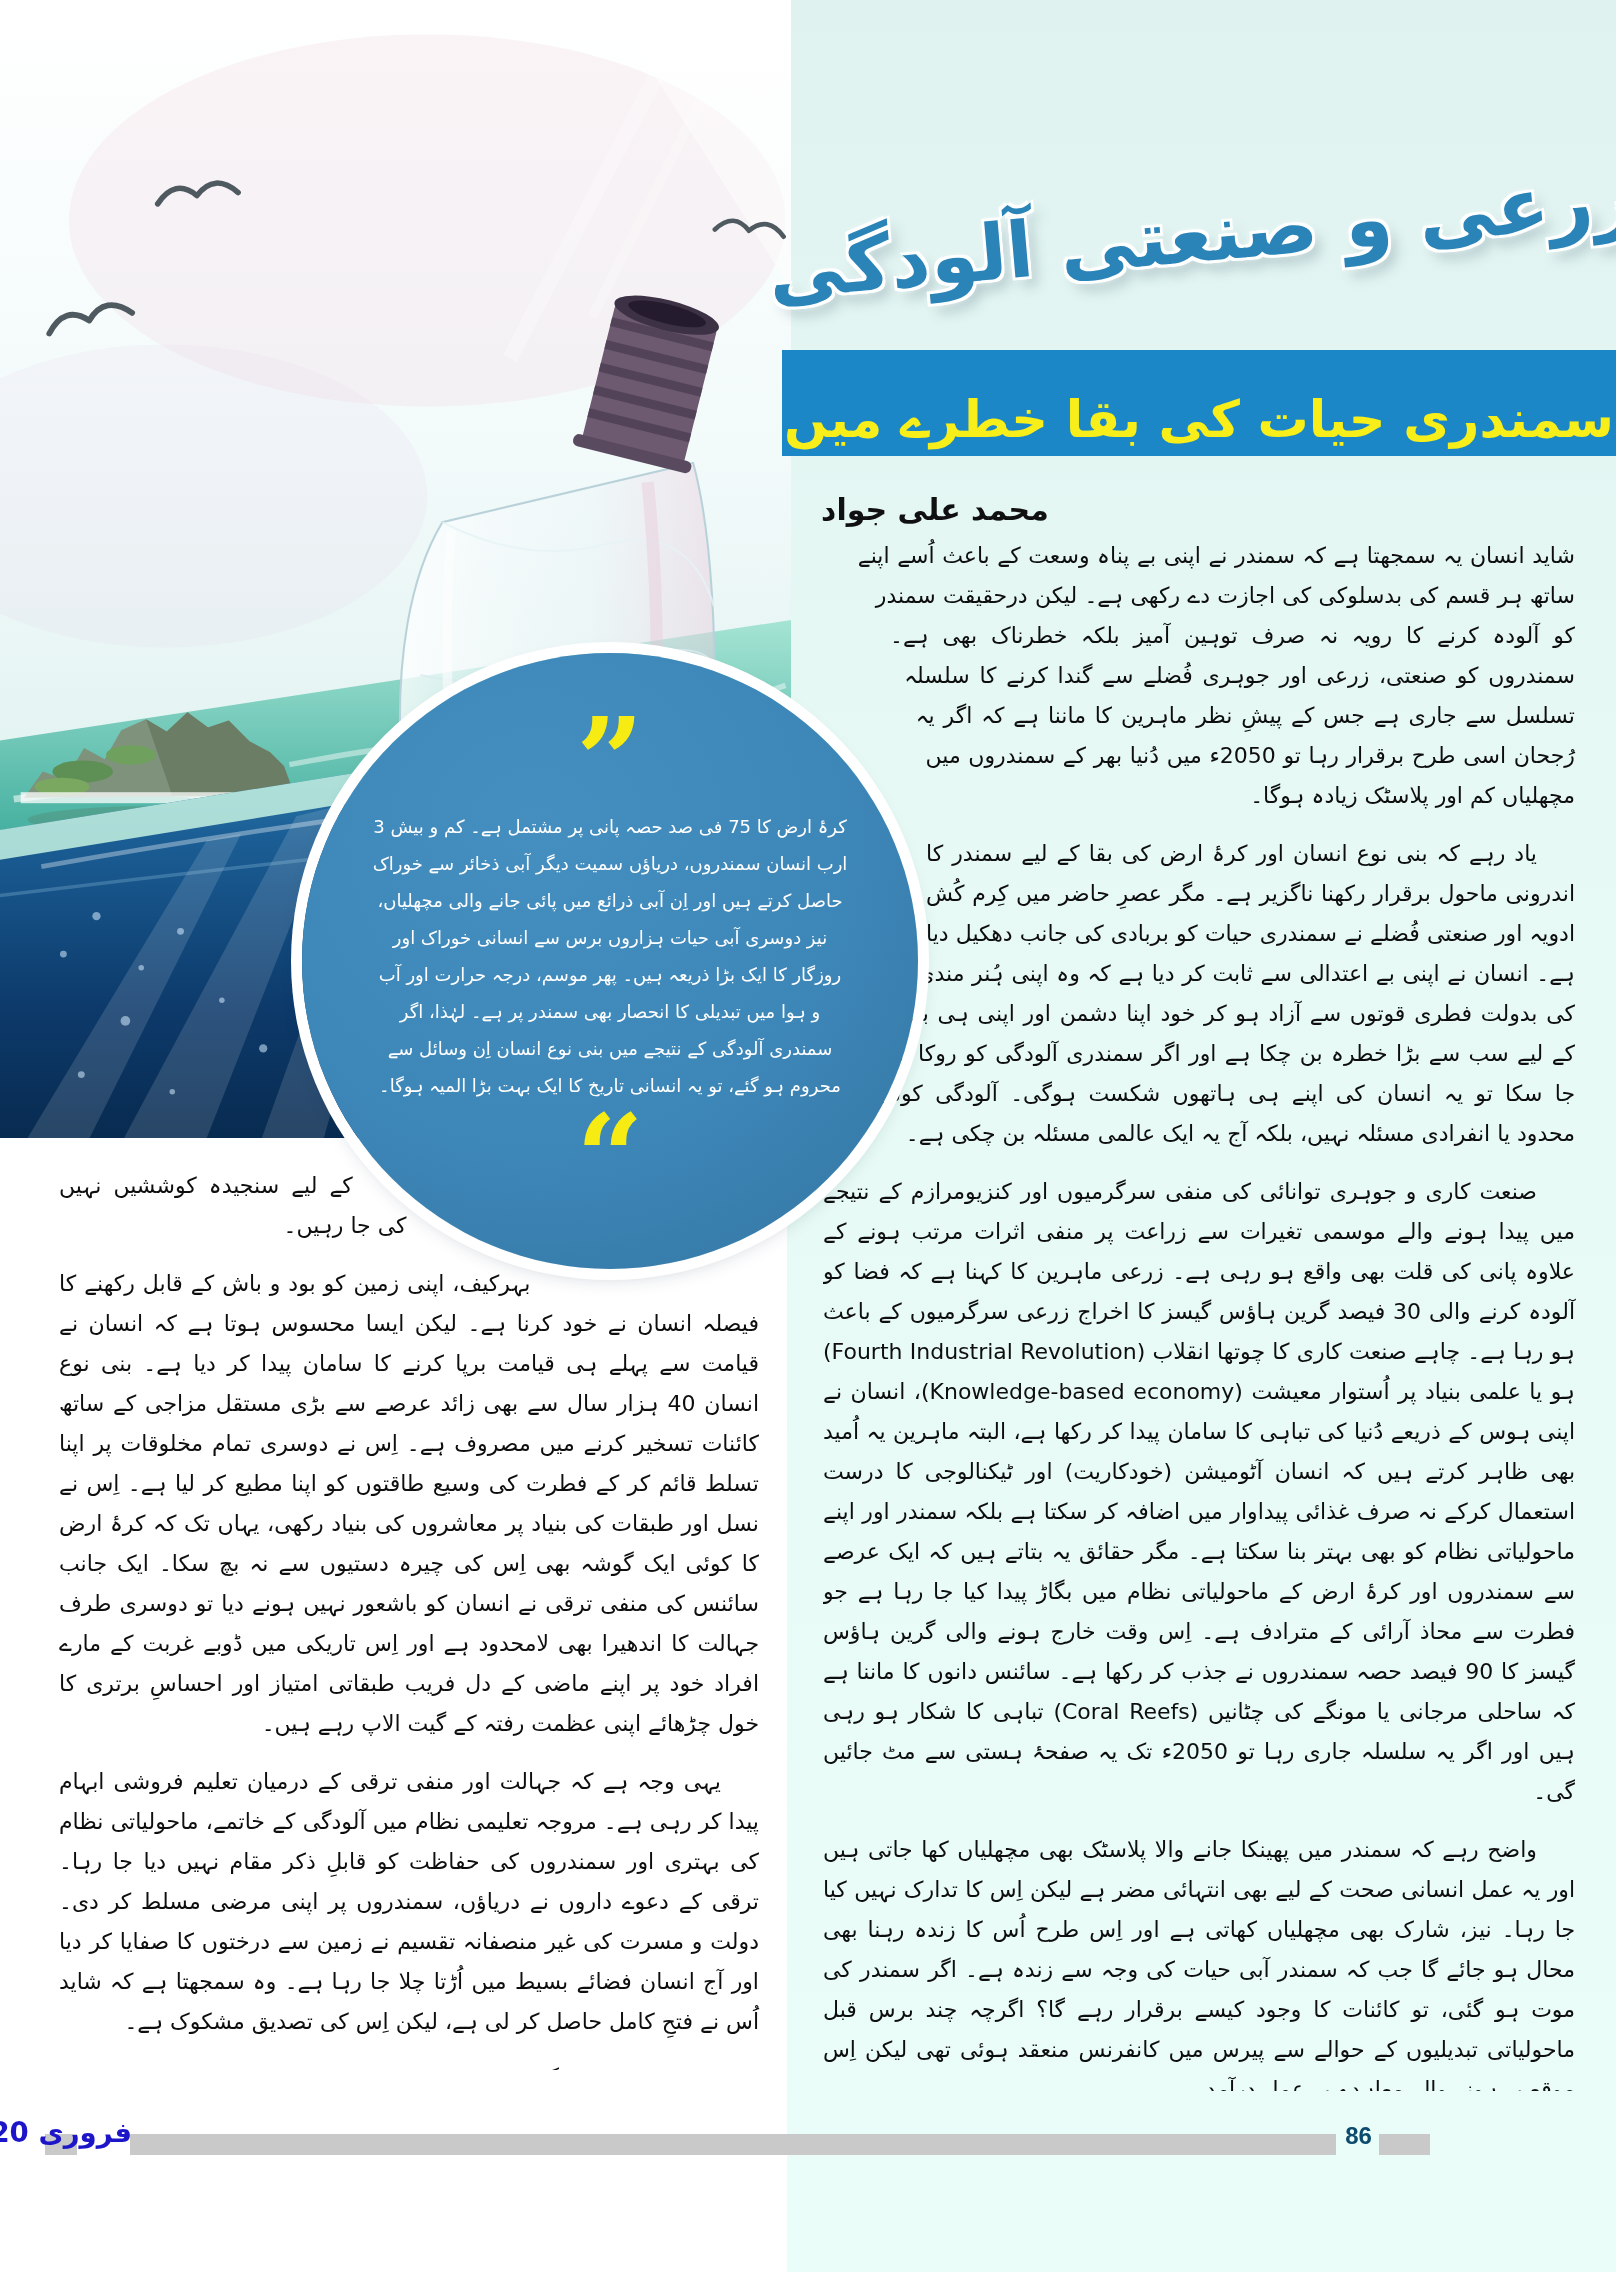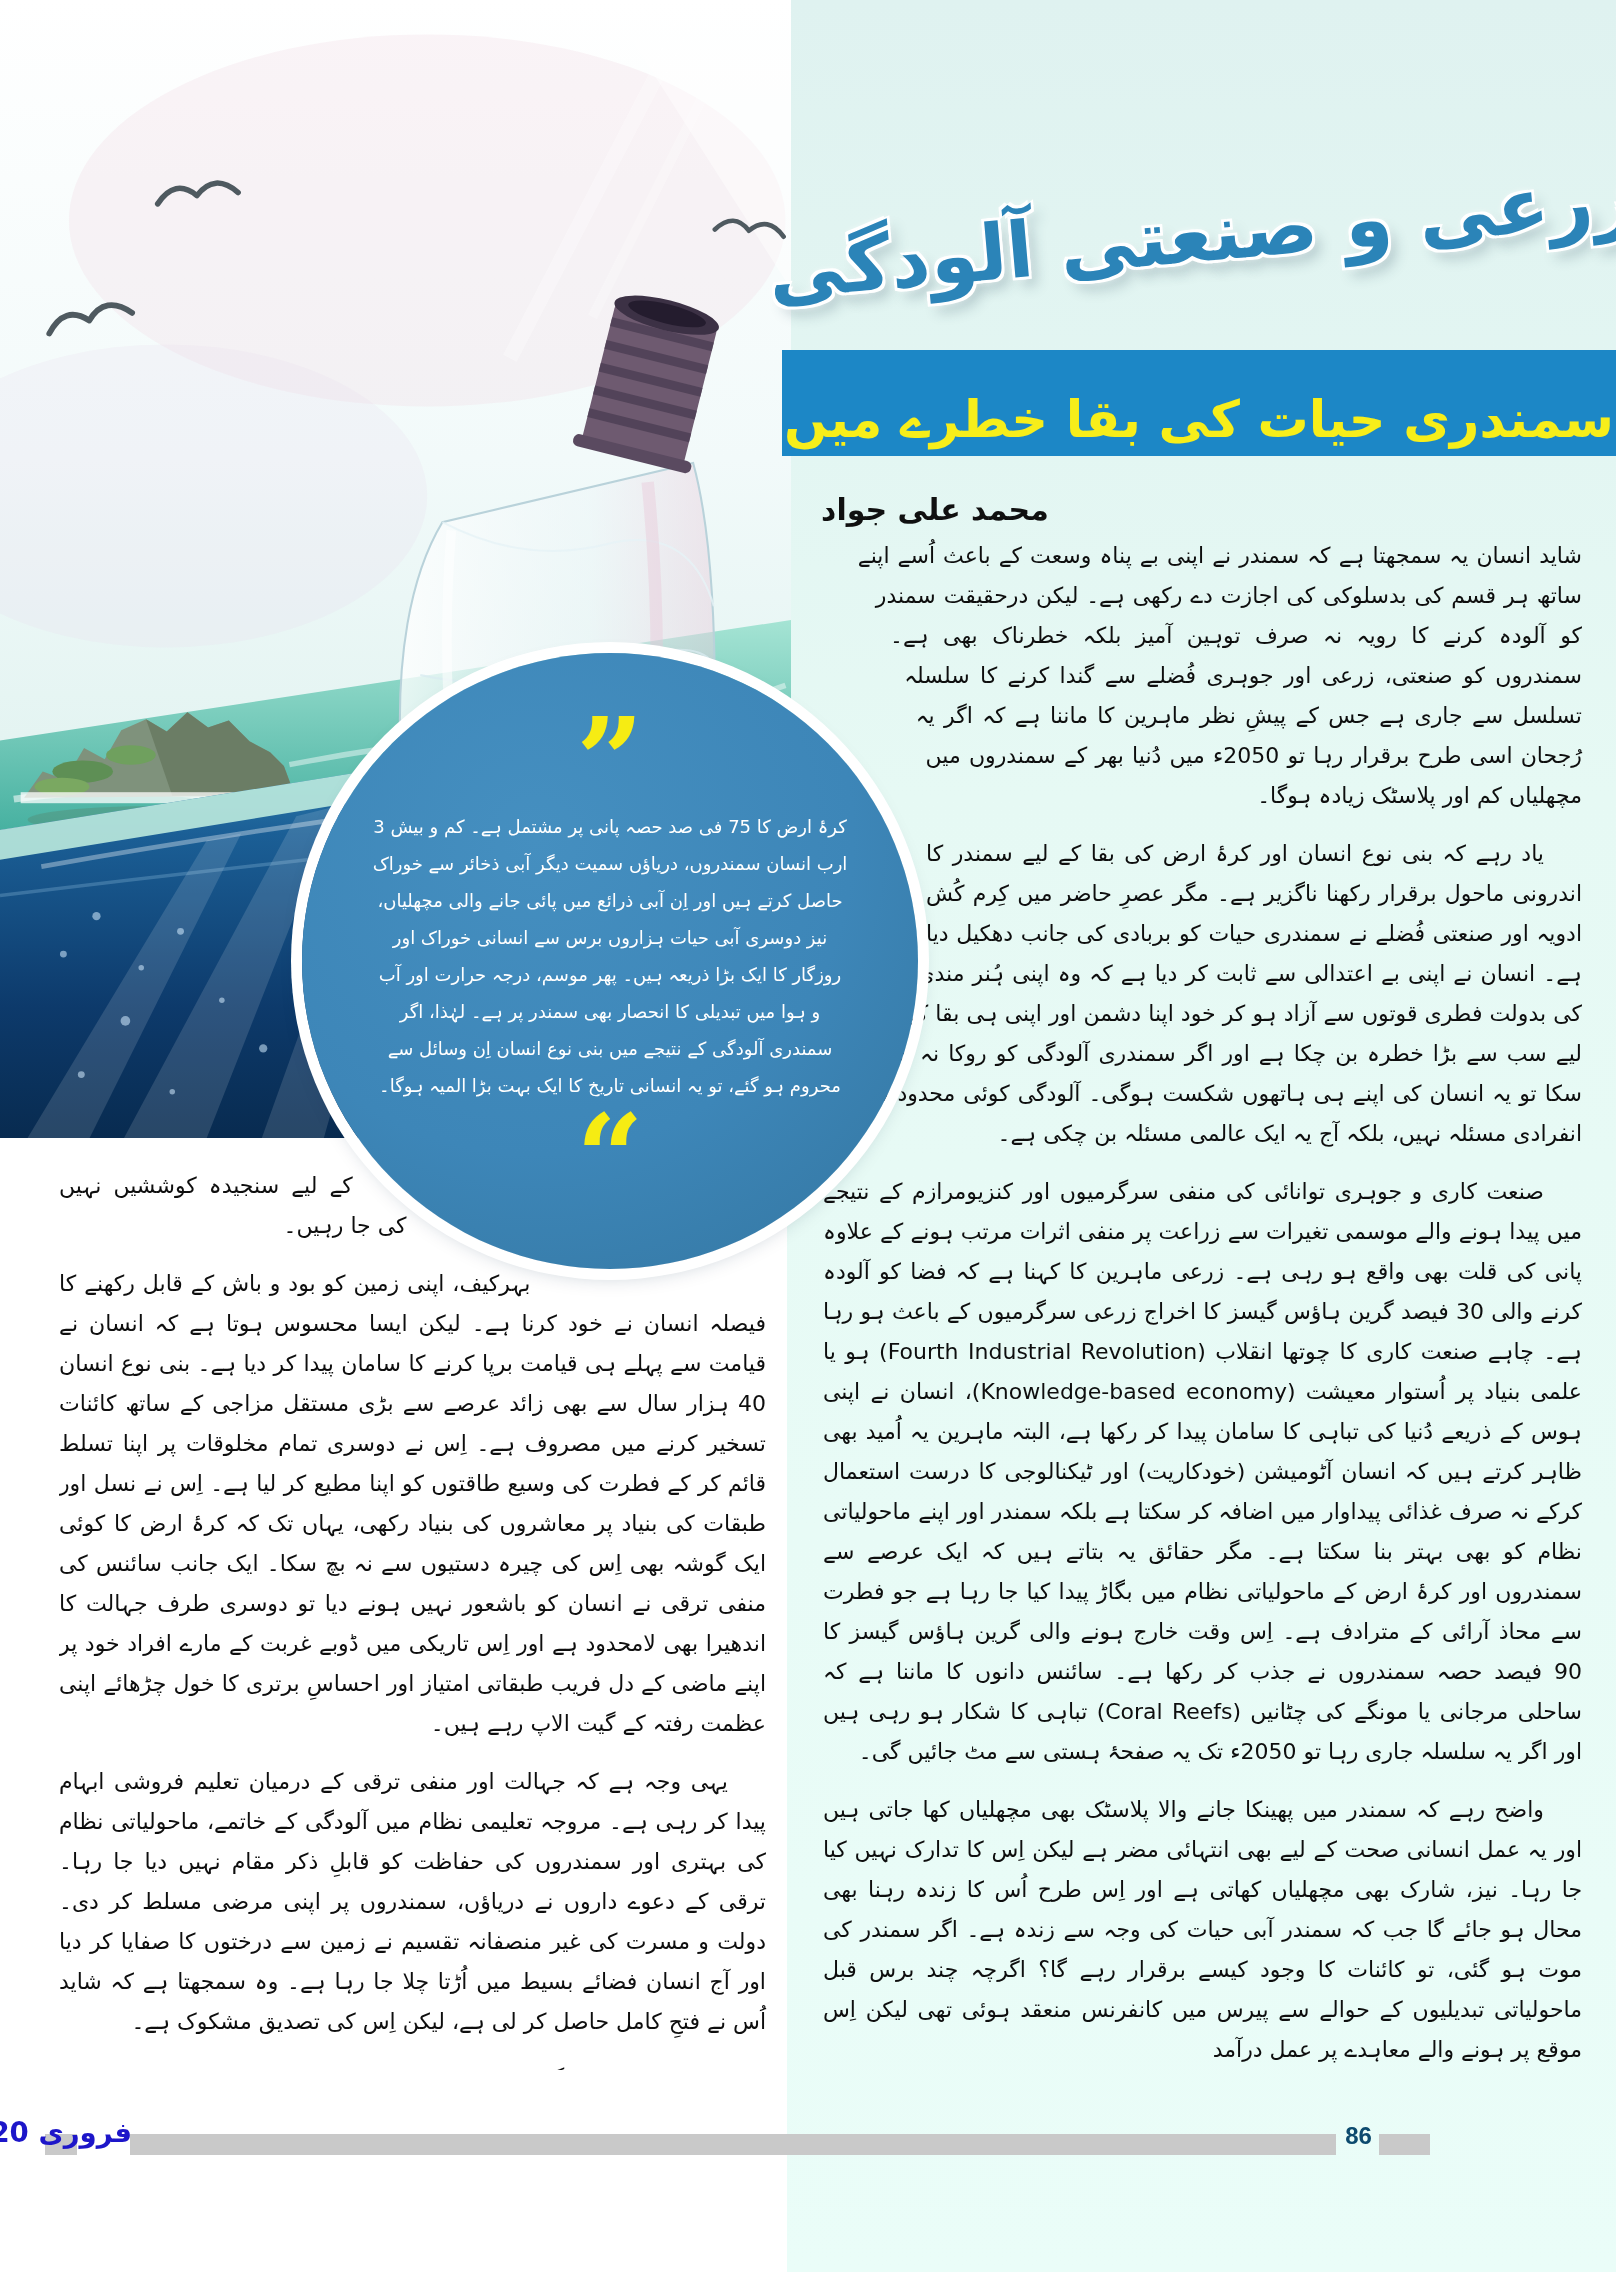--- a/index.html
+++ b/index.html
@@ -37,21 +37,21 @@
   .author {
     position:absolute; left:821px; top:492px;
     direction:rtl; font-size:30px; font-weight:bold; color:#101010;
   }
 
   
   .col {
     position:absolute; direction:rtl; text-align:justify;
     color:#0e0e0e; font-size:22px; line-height:40px; overflow:hidden;
   }
-  .col p { margin:0 4px 18px 0; }
+  .col p { margin:0 11px 18px 0; }
   .col p + p { text-indent:38px; }
   .col-right { left:823px; top:536px; width:763px; height:1555px; }
   .col-left  { left:59px;  top:1166px; width:711px; height:904px; }
 
   .cutout-right {
     float:left; width:103px; height:620px; margin-top:114px;
     shape-outside: polygon(0px 0px, 38px 83px, 72px 179px, 96px 276px, 103px 310px,
                            96px 358px, 72px 441px, 38px 537px, 0px 620px);
     shape-margin:15px;
   }

